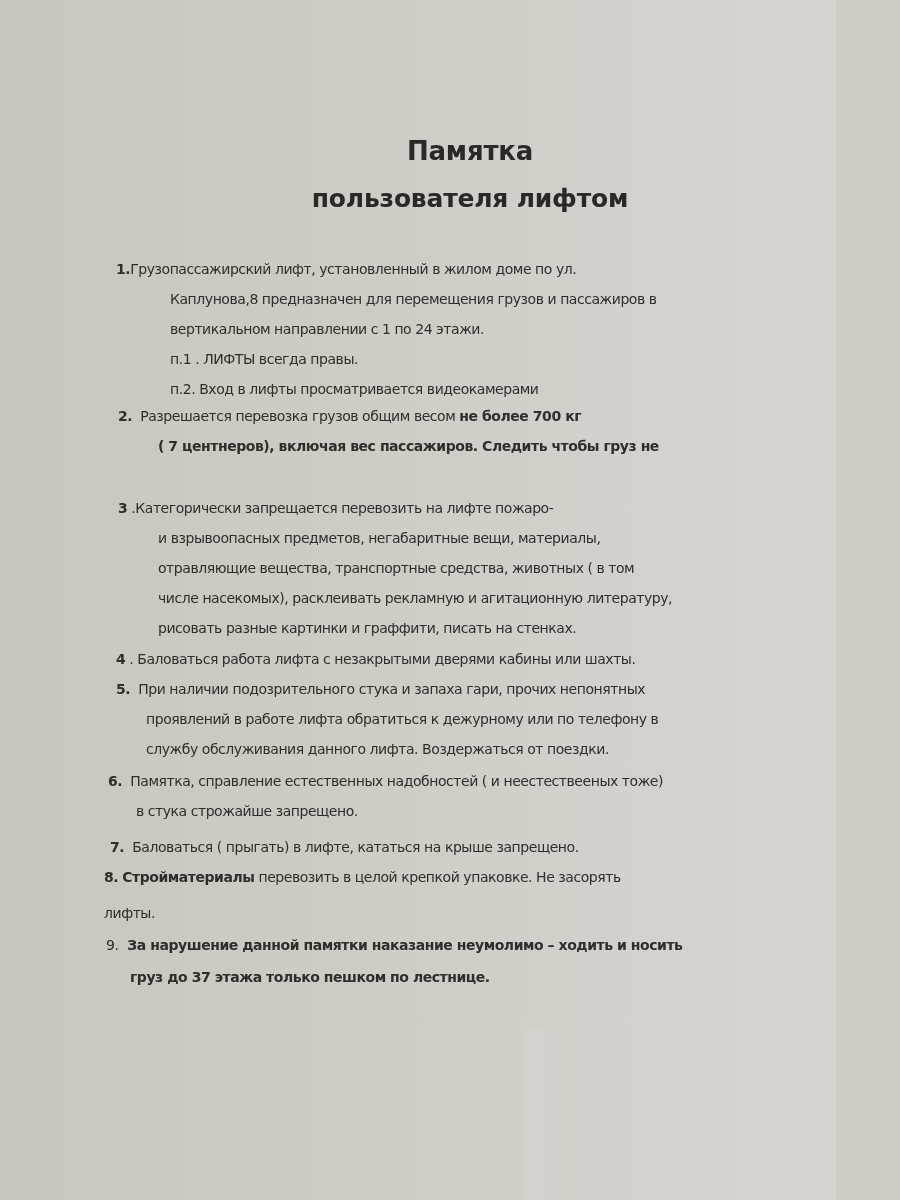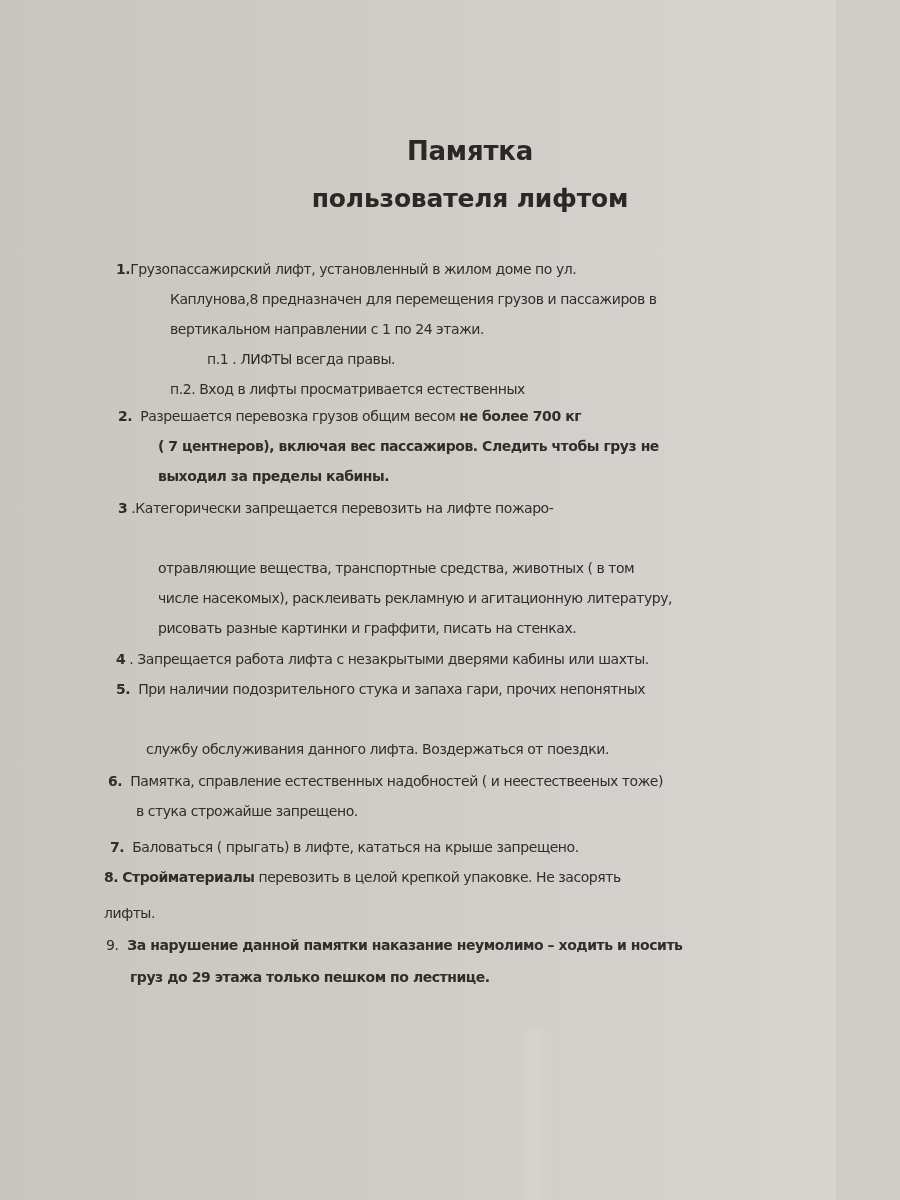--- a/index.html
+++ b/index.html
@@ -92,41 +92,42 @@
     <div class="fold"></div>
   </div>
 
   <div class="content">
     <div class="title t1">Памятка</div>
     <div class="title t2">пользователя лифтом</div>
 
     <div class="line" style="left:116px; top:258px;"><span class="num">1.</span><span>Грузопассажирский лифт, установленный в жилом доме по ул.</span></div>
     <div class="line" style="left:170px; top:288px;">Каплунова,8  предназначен для перемещения грузов и пассажиров в</div>
     <div class="line" style="left:170px; top:318px;">вертикальном направлении с 1 по 24 этажи.</div>
-    <div class="line" style="left:170px; top:348px;margin-left:37px;">п.1 . ЛИФТЫ всегда правы.</div>
-    <div class="line" style="left:170px; top:378px;">п.2.  Вход в лифты просматривается естественных</div>
+    <div class="line" style="left:170px; top:348px;">п.1 . ЛИФТЫ всегда правы.</div>
+    <div class="line" style="left:170px; top:378px;">п.2.  Вход в лифты просматривается видеокамерами</div>
 
     <div class="line" style="left:118px; top:405px;"><span class="num">2.</span>&nbsp;&nbsp;<span>Разрешается перевозка грузов общим весом </span><span class="b">не более 700 кг</span></div>
     <div class="line b" style="left:158px; top:435px;">( 7 центнеров), включая вес пассажиров. Следить чтобы груз не</div>
-    <div class="line b" style="left:158px; top:465px;">выходил за пределы кабины.</div>
 
     <div class="line" style="left:118px; top:497px;"><span class="num">3</span><span> .Категорически запрещается перевозить на лифте пожаро-</span></div>
+    <div class="line" style="left:158px; top:527px;">и взрывоопасных предметов, негабаритные вещи, материалы,</div>
     <div class="line" style="left:158px; top:587px;">числе насекомых), расклеивать рекламную и агитационную литературу,</div>
     <div class="line" style="left:158px; top:557px;">отравляющие вещества, транспортные средства, животных ( в том</div>
     <div class="line" style="left:158px; top:617px;">рисовать разные картинки и граффити, писать на стенках.</div>
 
-    <div class="line" style="left:116px; top:648px;"><span class="num">4</span><span> . Запрещается работа лифта с  незакрытыми дверями кабины или шахты.</span></div>
+    <div class="line" style="left:116px; top:648px;"><span class="num">4</span><span> . Баловаться работа лифта с  незакрытыми дверями кабины или шахты.</span></div>
 
     <div class="line" style="left:116px; top:678px;"><span class="num">5.</span>&nbsp;&nbsp;<span>При наличии подозрительного стука и запаха гари, прочих непонятных</span></div>
+    <div class="line" style="left:146px; top:708px;">проявлений в работе лифта обратиться к дежурному или по телефону в</div>
     <div class="line" style="left:146px; top:738px;">службу обслуживания данного лифта. Воздержаться от поездки.</div>
 
     <div class="line" style="left:108px; top:770px;"><span class="num">6.</span>&nbsp;&nbsp;<span>Памятка, справление естественных надобностей ( и неестествееных тоже)</span></div>
     <div class="line" style="left:136px; top:800px;">в стука строжайше запрещено.</div>
 
     <div class="line" style="left:110px; top:836px;"><span class="num">7.</span>&nbsp;&nbsp;<span>Баловаться ( прыгать) в лифте, кататься на крыше запрещено.</span></div>
 
     <div class="line" style="left:104px; top:866px;"><span class="num">8.</span>&nbsp;<span class="b">Стройматериалы</span><span> перевозить в целой крепкой упаковке. Не засорять</span></div>
     <div class="line" style="left:104px; top:902px;">лифты.</div>
 
     <div class="line b" style="left:106px; top:934px;text-align:right;"><span class="num" style="font-weight:normal;">9.</span>&nbsp;&nbsp;<span>За нарушение данной памятки наказание неумолимо – ходить и носить</span></div>
-    <div class="line b" style="left:130px; top:966px;">груз до 29 этажа только пешком  по лестнице.</div>
+    <div class="line b" style="left:130px; top:966px;">груз до 37 этажа только пешком  по лестнице.</div>
   </div>
 </div>
 
 </body></html>

